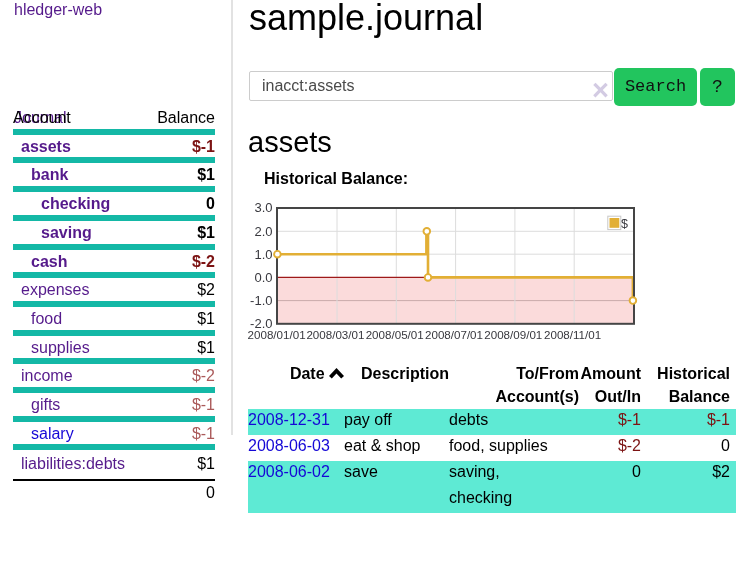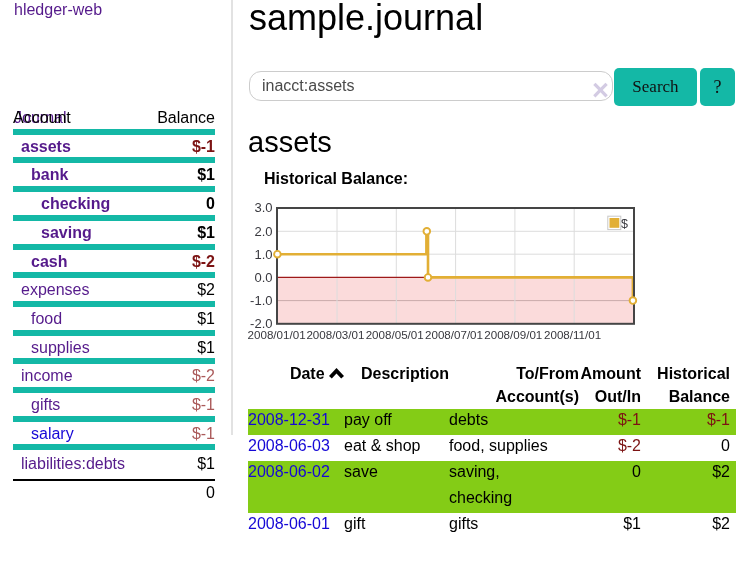--- a/index.html
+++ b/index.html
@@ -24,42 +24,42 @@
 #acctbl .d1 { padding-left:8px; }
 #acctbl .d2 { padding-left:18px; }
 #acctbl .d3 { padding-left:28px; }
 #acctbl tr.last td { padding-top:4px; padding-bottom:4.5px; height:19.7px; border-bottom:none; }
 #acctbl tr.total td { border-bottom:none; border-top:2px solid #000; }
 .b { font-weight:bold; }
 #title { position:absolute; left:249px; top:-4px; font-size:36px; font-weight:normal;
   line-height:44px; }
 #searchrow { position:absolute; left:249px; top:68px; height:38px; }
 #searchbox { position:absolute; left:0; top:3px; width:338px; height:28px;
-  border:1px solid #ccc; border-radius:12px; padding:0 12px; font-size:16px; color:#4a4a4a;
+  border:1px solid #ccc; border-radius:2px; padding:0 12px; font-size:16px; color:#4a4a4a;
   font-family:"Liberation Sans", sans-serif; outline:none; }
 #clearx { position:absolute; left:343px; top:6px; font-size:29px; font-weight:bold;
   color:#d3cbe3; }
-.btn { position:absolute; top:0; height:38px; background:#14b8a6; border:none;
+.btn { position:absolute; top:0; height:38px; background:#22c55e; border:none;
   border-radius:5px; font-size:16px; color:#111;
-  font-family:Liberation Serif, serif; text-align:center; line-height:38px; }
+  font-family:Liberation Mono, monospace; text-align:center; line-height:38px; }
 #btnsearch { left:365px; width:83px; font-size:17px; }
 #btnq { left:451px; width:35px; }
 #h2assets { position:absolute; left:248px; top:126px; font-size:29px;
   font-weight:normal; line-height:33px; }
 #histlabel { position:absolute; left:248px; top:169px; font-size:16px;
   font-weight:bold; line-height:20px;margin-left:16px; }
 #chart { position:absolute; left:230px; top:195px; }
 #txntbl { position:absolute; left:248px; top:362px; width:488px;
   border-collapse:collapse; font-size:16px; table-layout:fixed; }
 #txntbl th { text-align:right; vertical-align:top; padding:0; line-height:23.4px;
   font-weight:bold; }
 #txntbl th.r, #txntbl td.r { text-align:right; padding-right:6px; }
 #txntbl td { padding:0; line-height:26px; vertical-align:top; }
 #txntbl td a, #txntbl td span { position:relative; top:-1.5px; }
-#txntbl tr.g { background:#84cc16; }
+#txntbl tr.g { background:#5eead4; }
 </style>
 </head>
 <body>
 <div id="sidebar"></div>
 <a id="brand" class="purple" href="#">hledger-web</a>
 <a id="journal" class="purple" href="#">Journal</a>
 <table id="acctbl">
  <tbody>
       <tr>
         <th>Account</th>
@@ -210,21 +210,14 @@
         <td class="r negb"><span>$-2</span></td>
         <td class="r"><span>0</span></td>
       </tr>
  <tr class="g">
         <td><a class="blue" href="#">2008-06-02</a></td>
         <td><span>save</span></td>
    <td><span>saving,<br>checking</span></td>
         <td class="r"><span>0</span></td>
         <td class="r"><span>$2</span></td>
       </tr>
- <tr>
-        <td><a class="blue" href="#">2008-06-01</a></td>
-        <td><span>gift</span></td>
-   <td><span>gifts</span></td>
-        <td class="r"><span>$1</span></td>
-        <td class="r"><span>$2</span></td>
-      </tr>
 </tbody>
   </table>
 
 </body></html>

